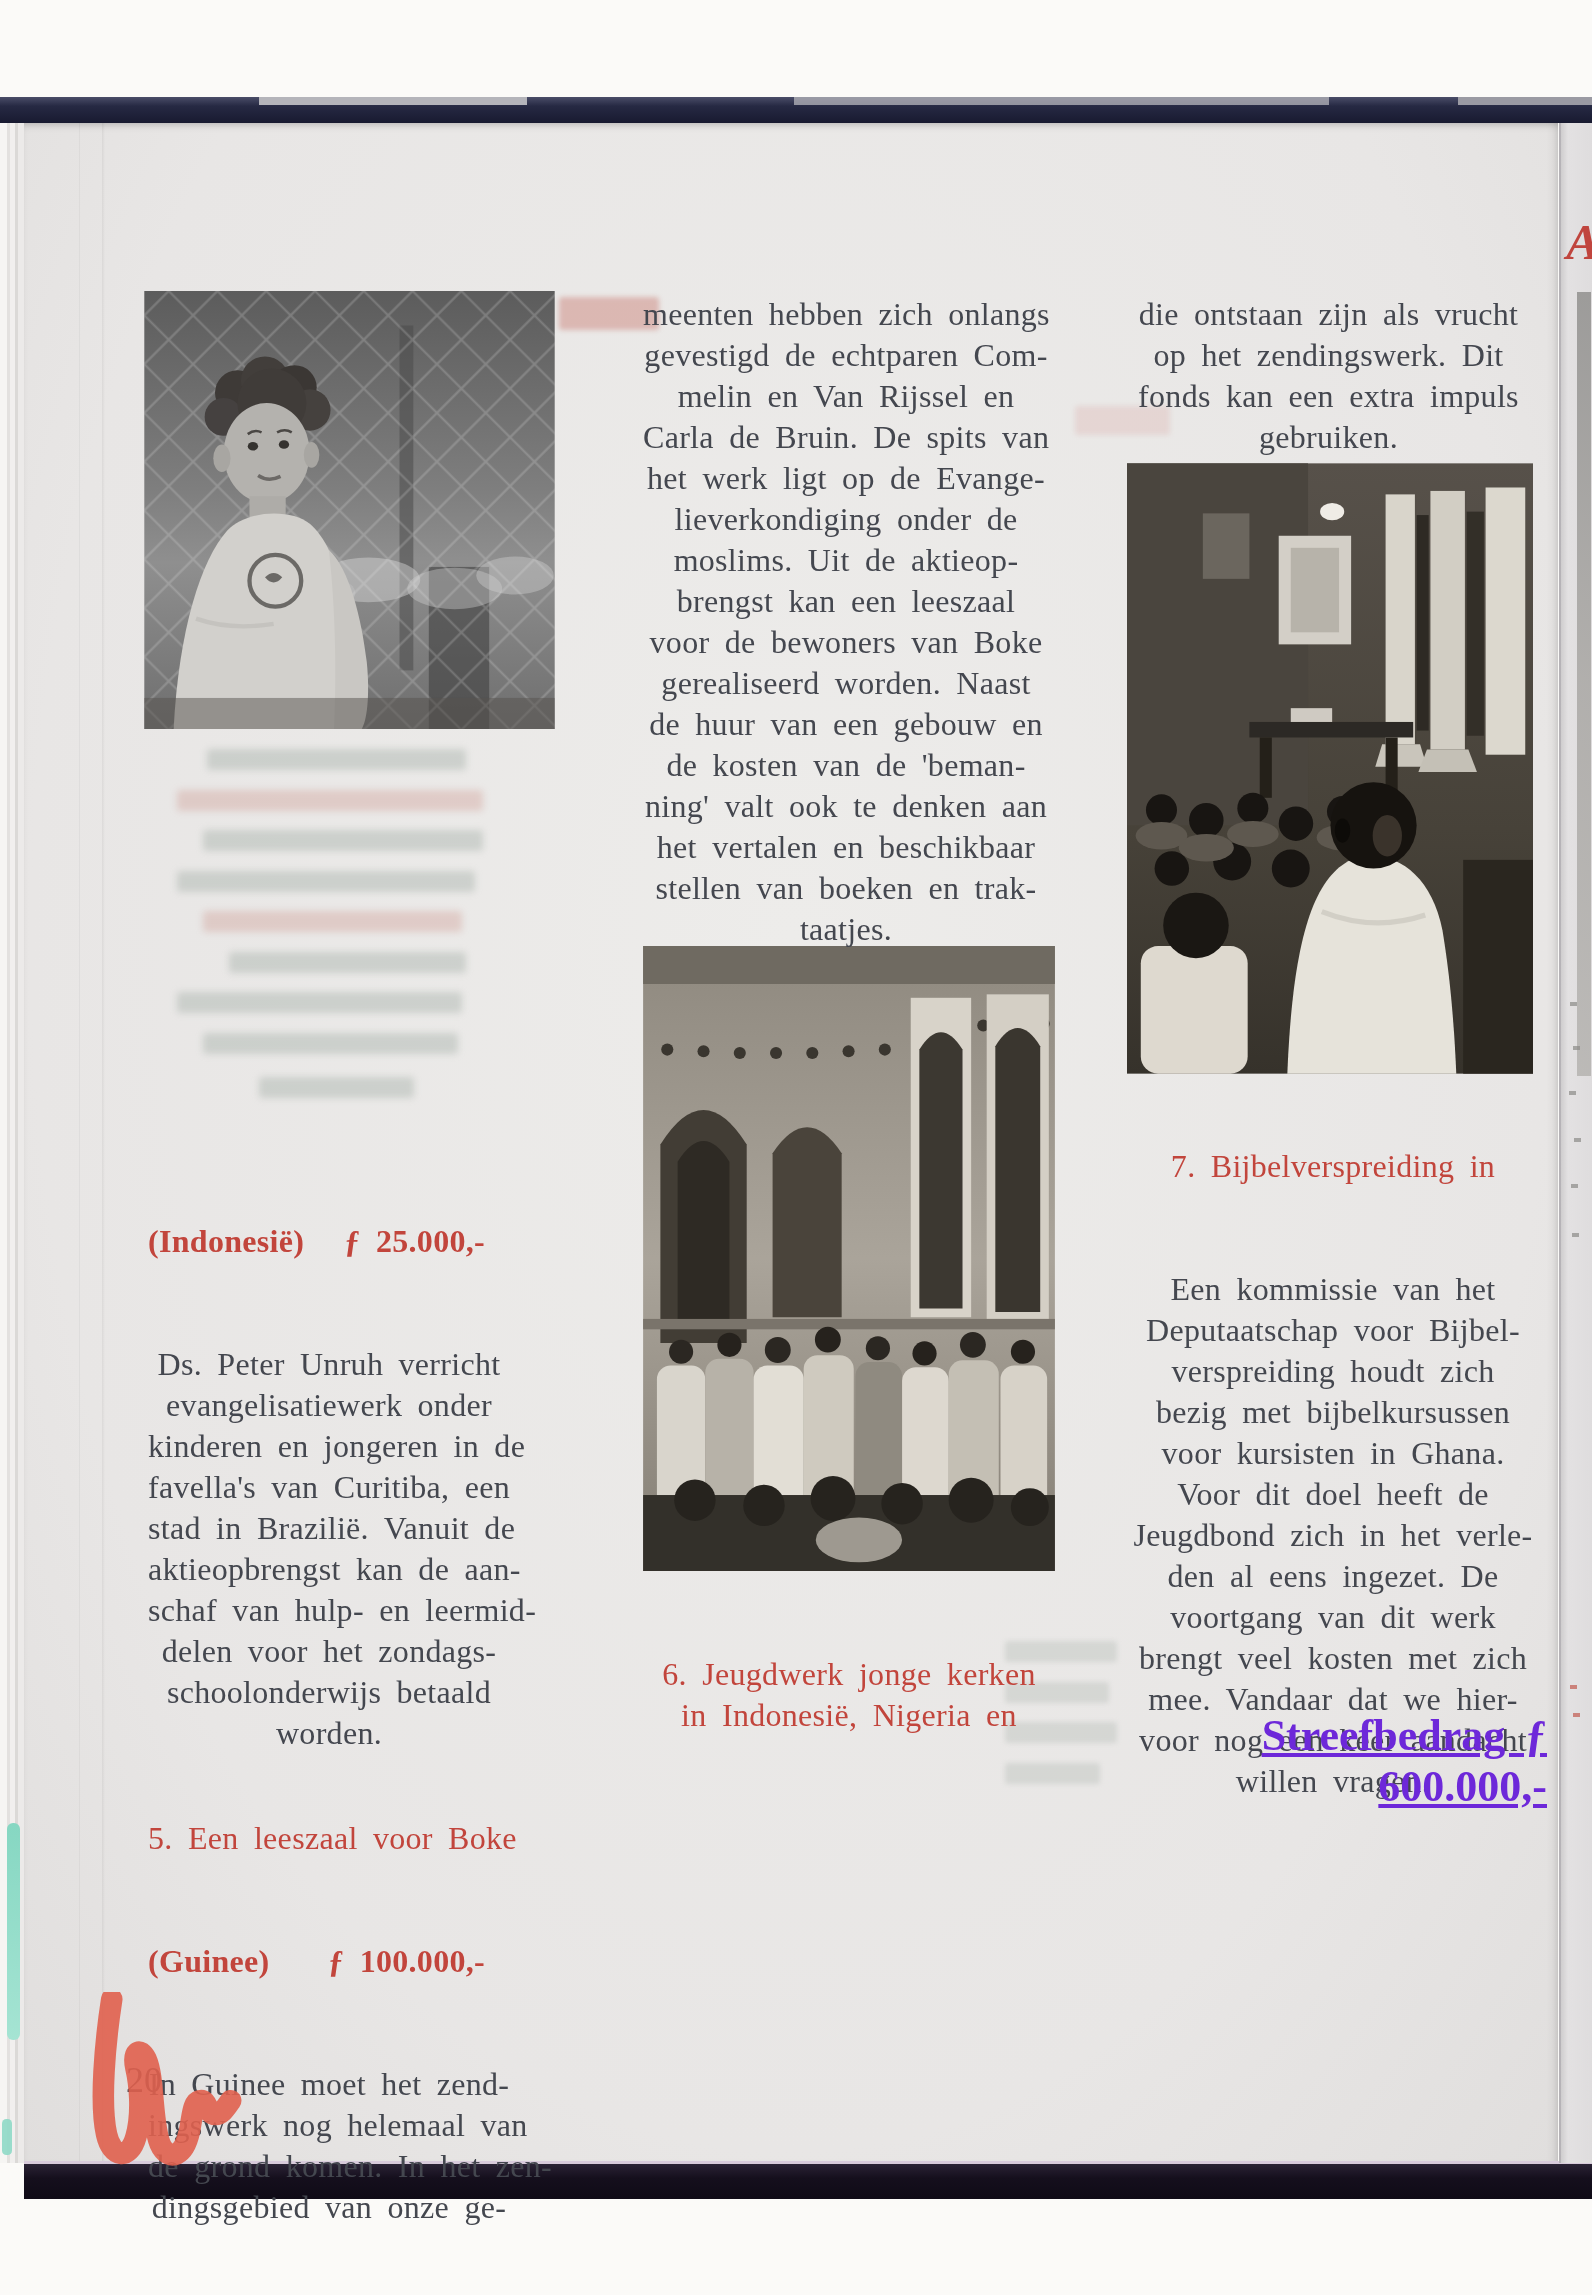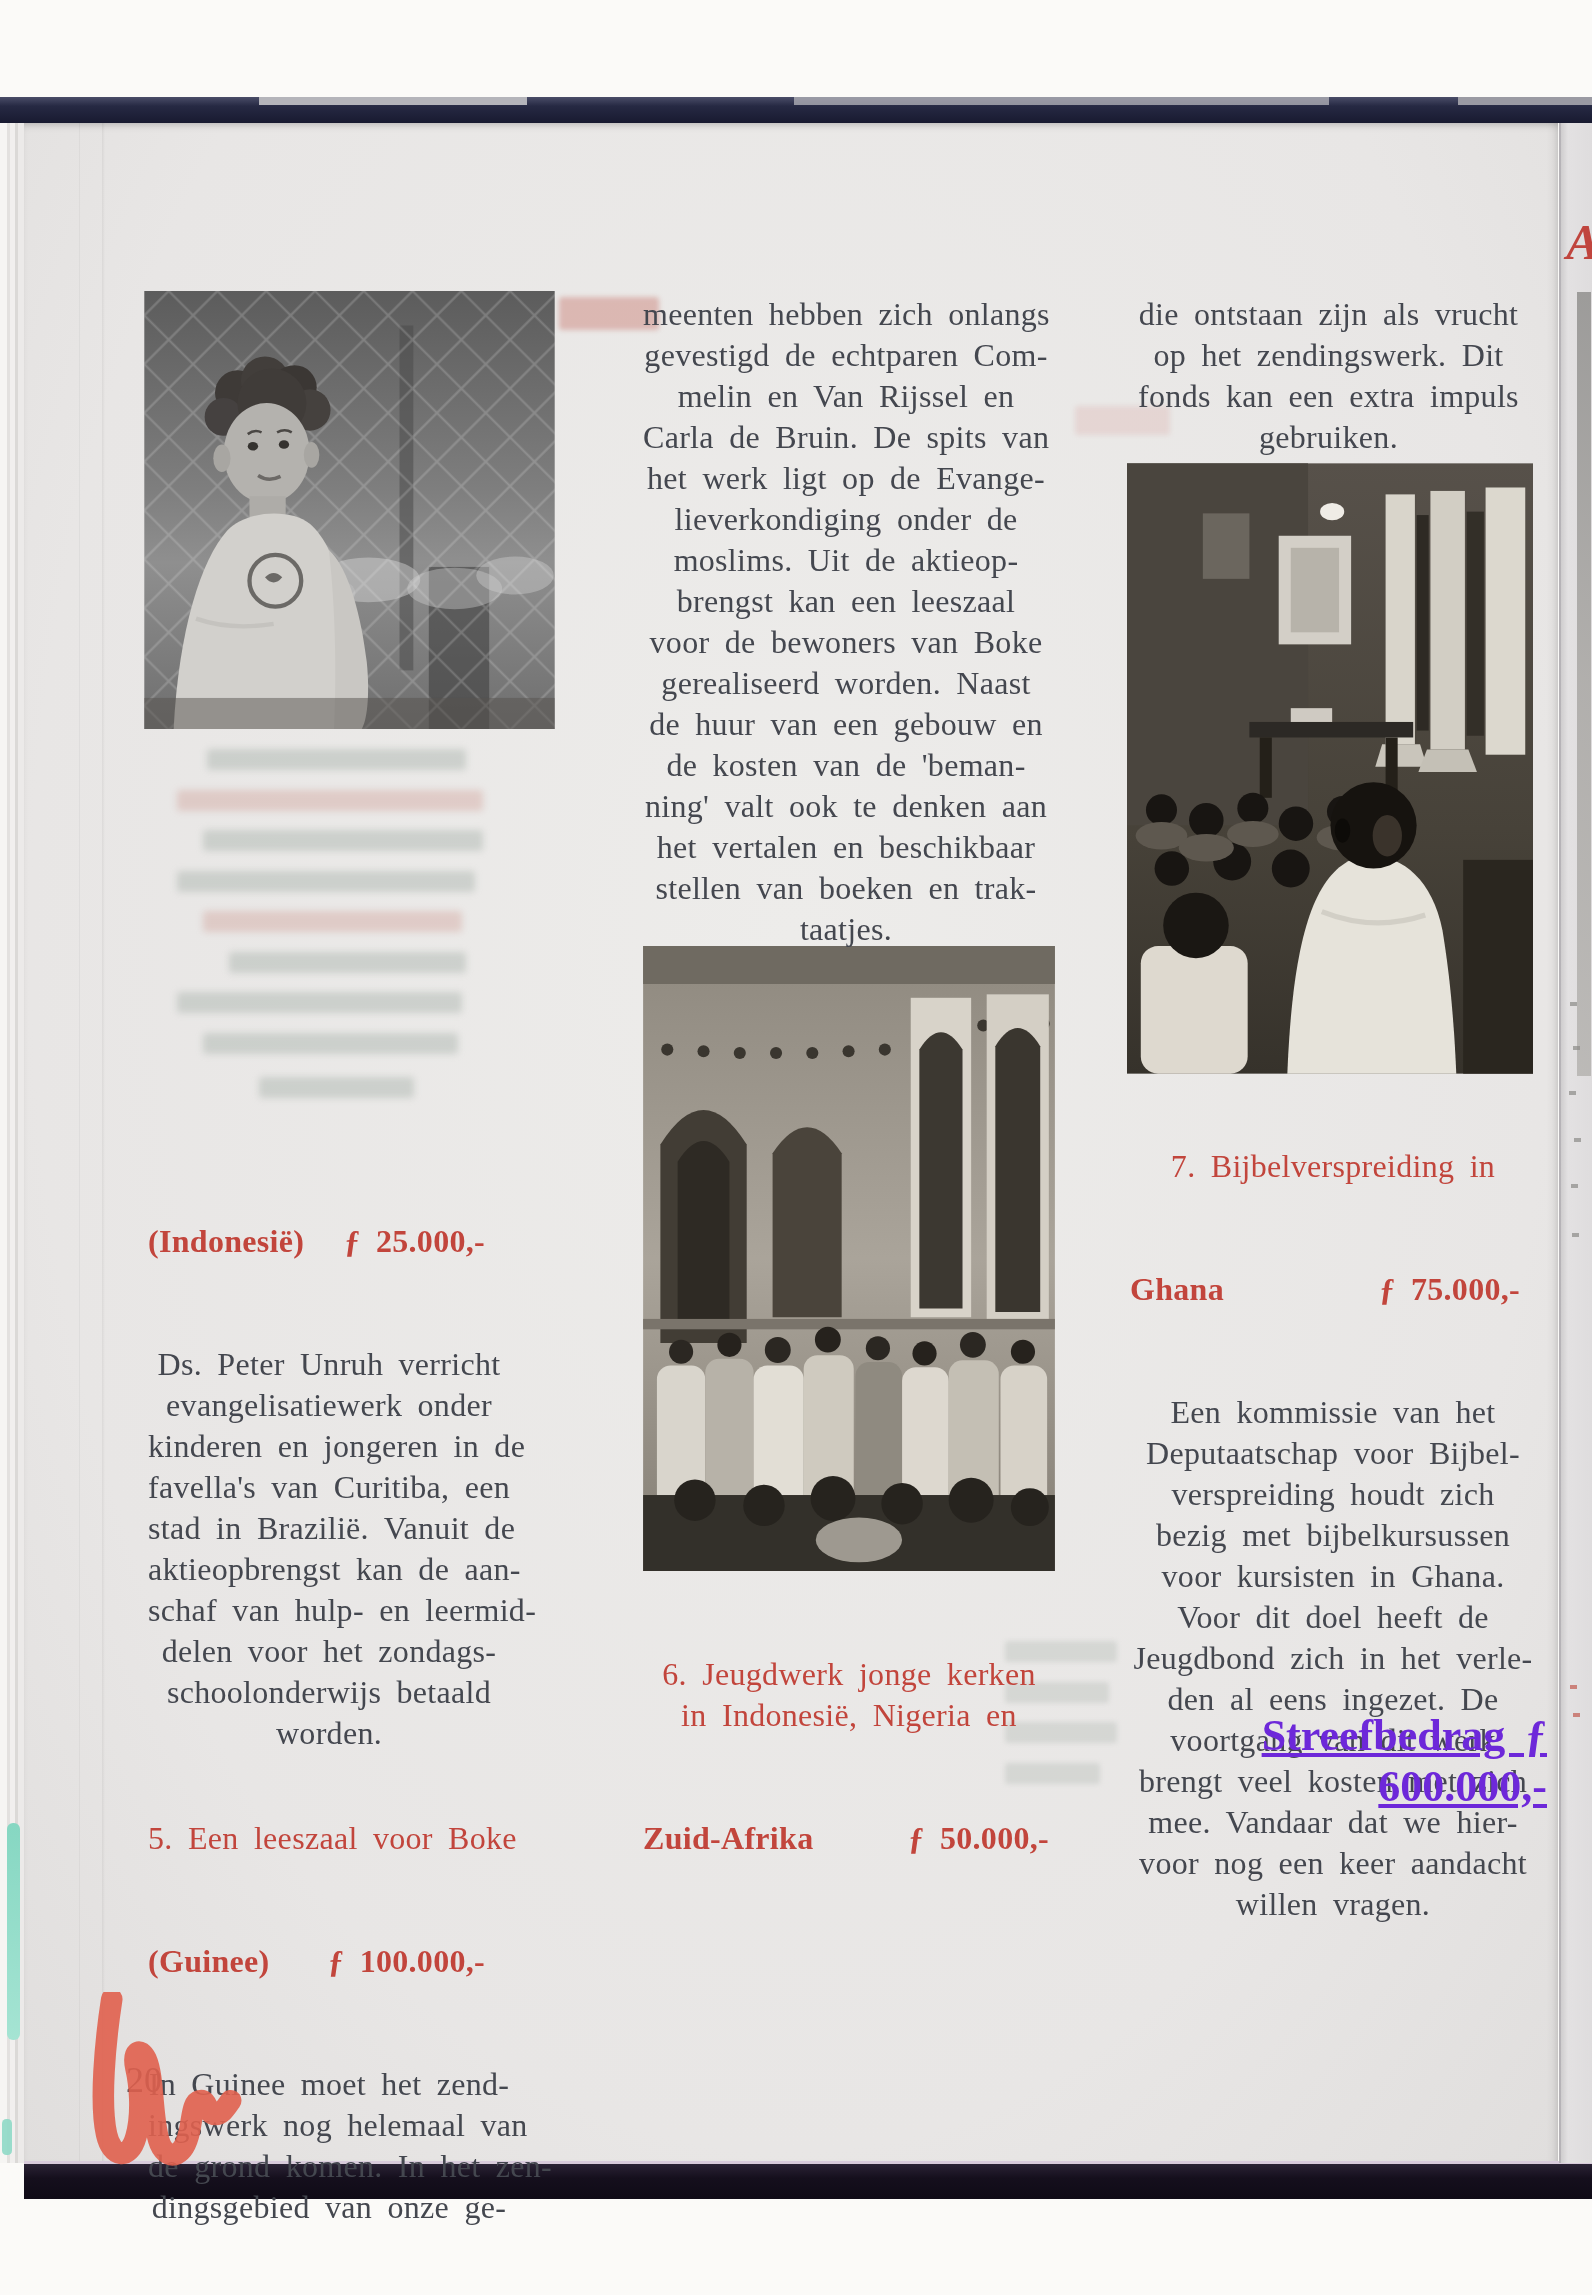--- a/index.html
+++ b/index.html
@@ -345,32 +345,24 @@
   </div>
   <div>In Guinee moet het zend-
 ingswerk nog helemaal van
 de grond komen. In het zen-
 dingsgebied van onze ge-</div>
 </div>
 
 <div class="textblock" style="left:643px;top:1572px;width:412px;">
   <div class="heading">6. Jeugdwerk jonge kerken
 in Indonesië, Nigeria en</div>
-  <div class="amount-row" style="width:406px;">
-    <span>Zuid-Afrika</span>
-    <span class="amount">ƒ 50.000,-</span>
-  </div>
 </div>
 
 <div class="textblock" style="left:1130px;top:1064px;width:406px;">
   <div class="heading">7. Bijbelverspreiding in</div>
-  <div class="amount-row" style="width:390px;">
-    <span>Ghana</span>
-    <span class="amount">ƒ 75.000,-</span>
-  </div>
   <div>Een kommissie van het
 Deputaatschap voor Bijbel-
 verspreiding houdt zich
 bezig met bijbelkursussen
 voor kursisten in Ghana.
 Voor dit doel heeft de
 Jeugdbond zich in het verle-
 den al eens ingezet. De
 voortgang van dit werk
 brengt veel kosten met zich

